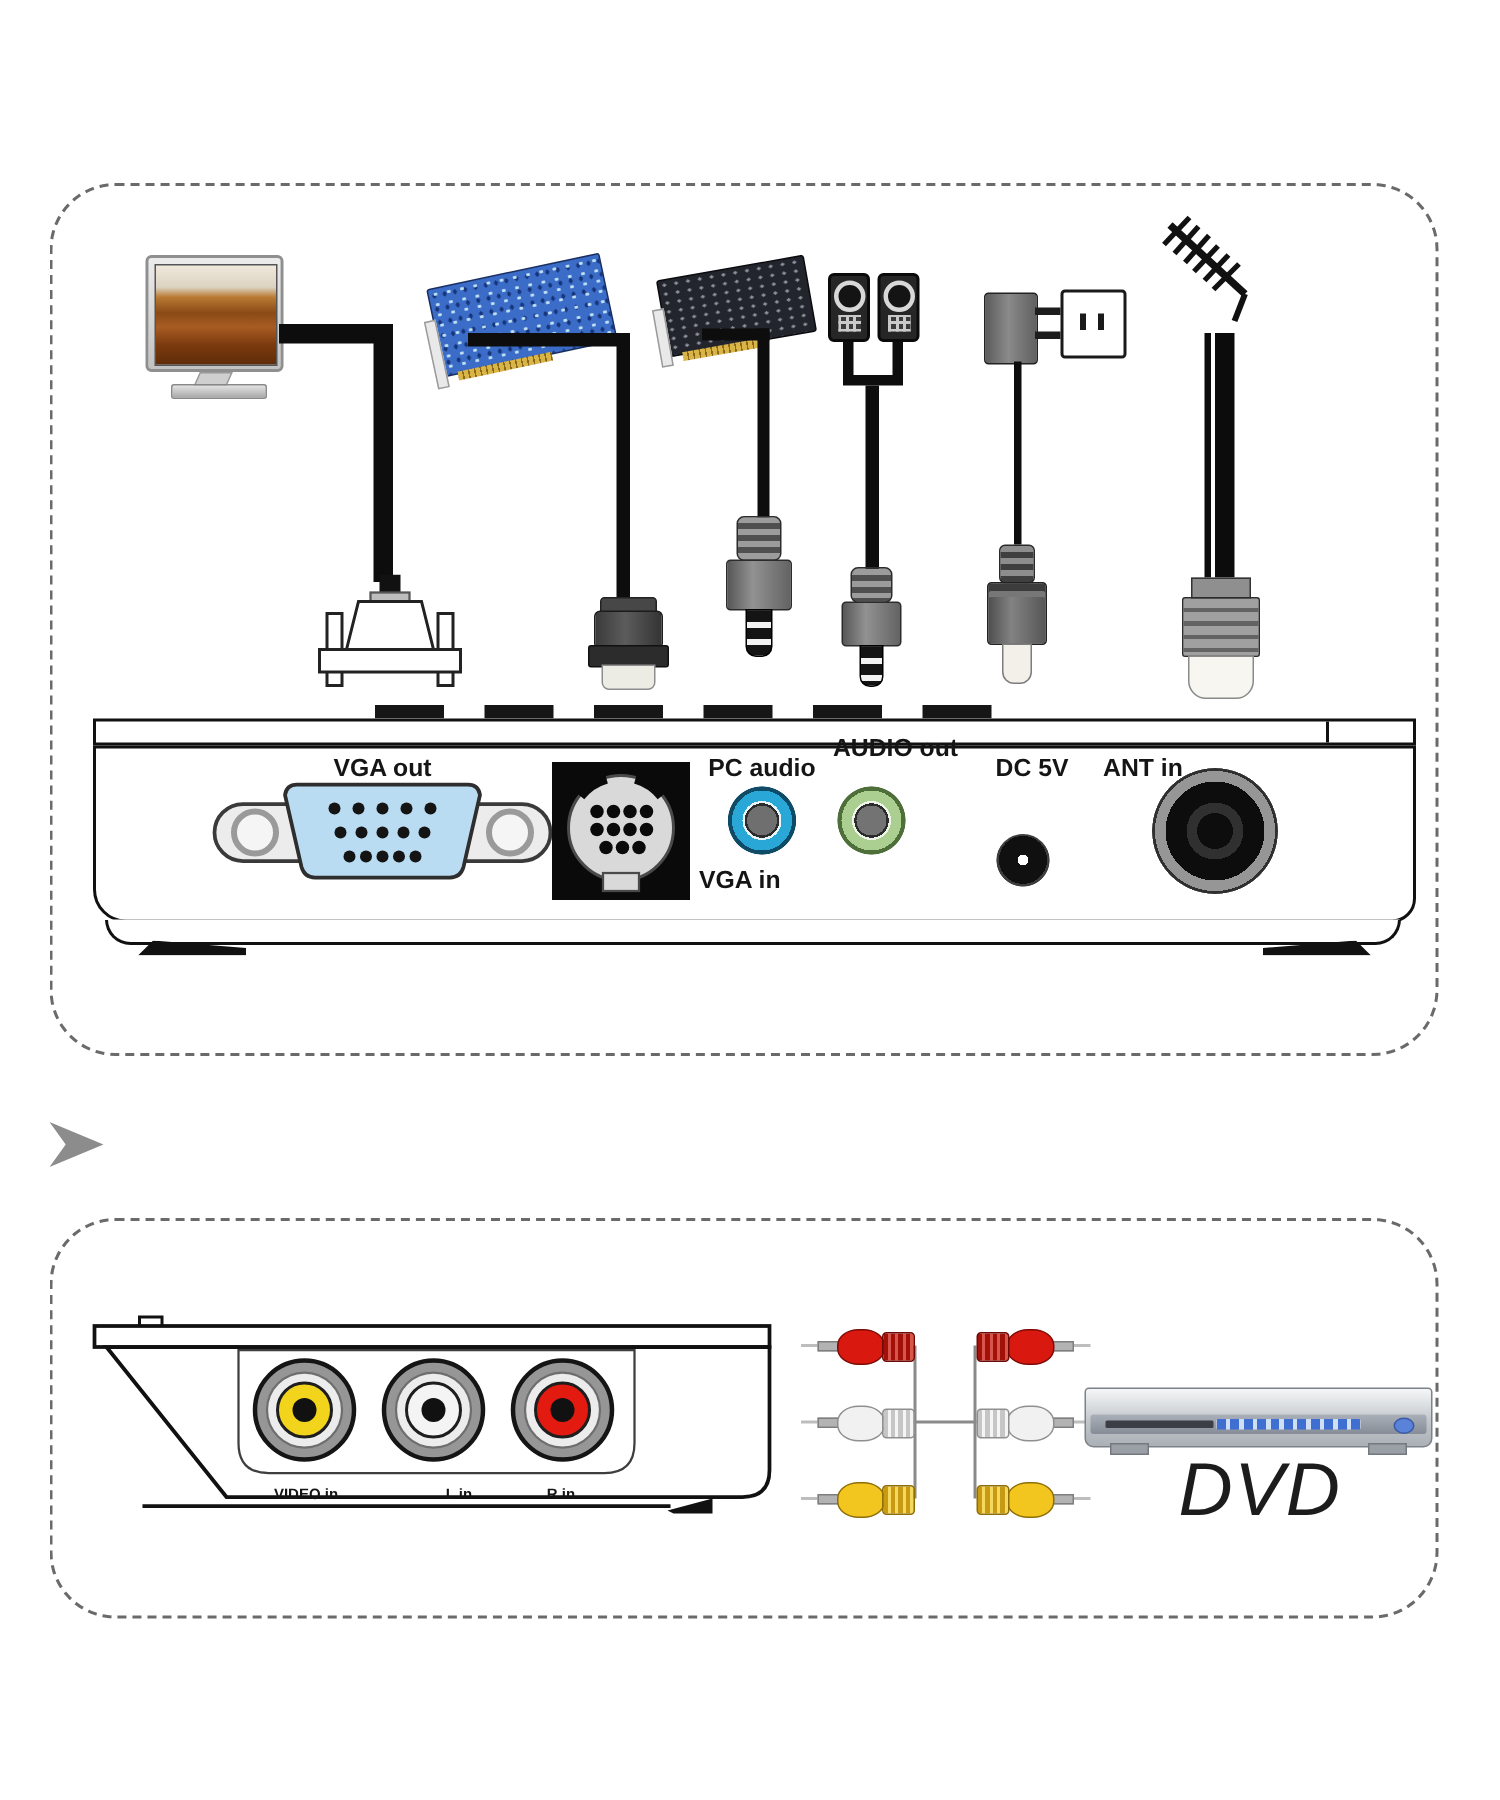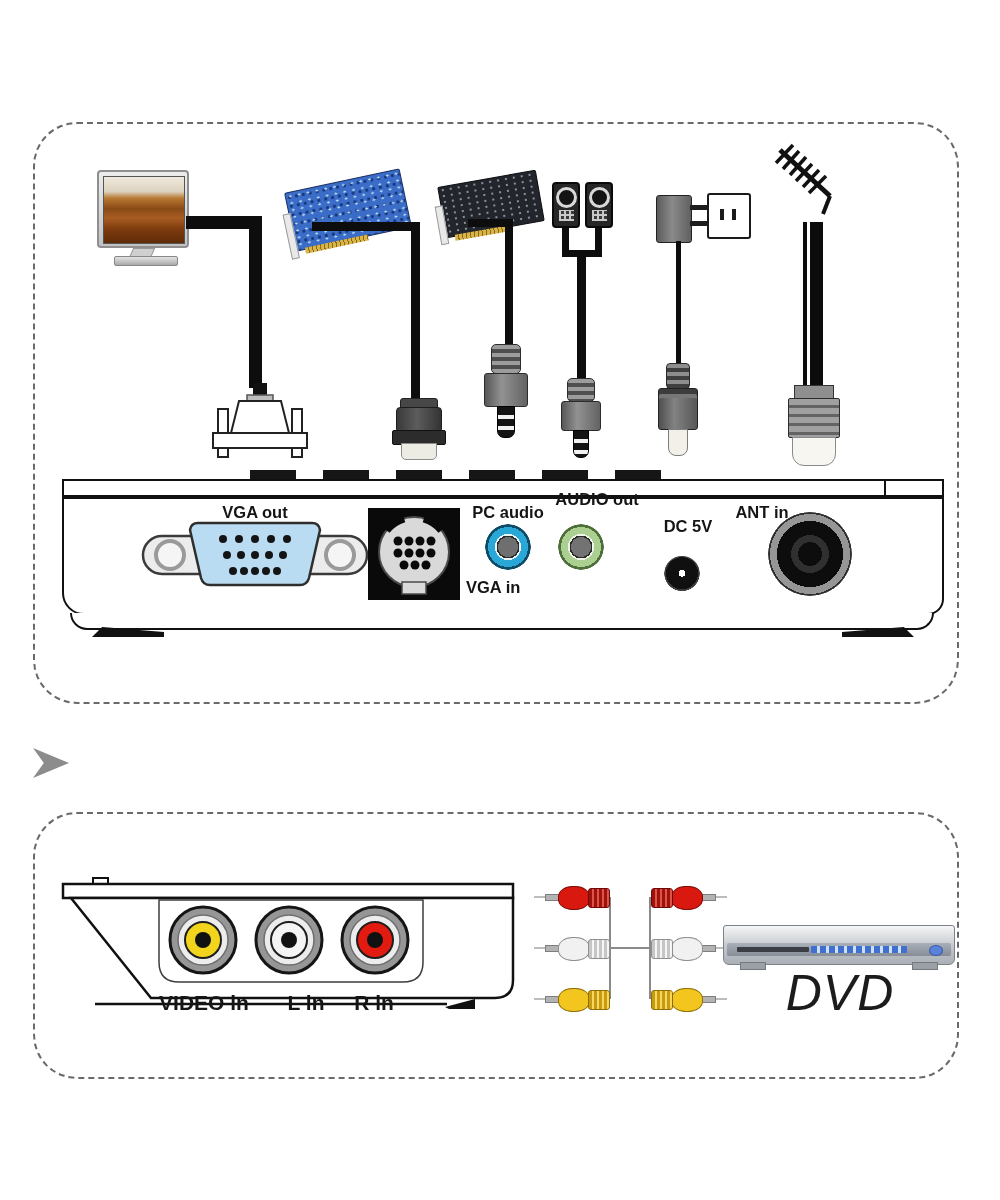--- a/index.html
+++ b/index.html
@@ -4,21 +4,21 @@
 <style>
   html,body{margin:0;padding:0;background:#fff;}
   .scene{position:relative;width:1000px;height:1200px;background:#fff;overflow:hidden;
          font-family:"Liberation Sans","DejaVu Sans",sans-serif;color:#111;}
   .abs{position:absolute;}
   .panel{position:absolute;border:2px dashed #6a6a6a;border-radius:44px;background:transparent;}
   .panel1{left:33px;top:122px;width:922px;height:578px;}
   .panel2{left:33px;top:812px;width:922px;height:263px;}
 
   .label{position:absolute;font-weight:bold;font-size:16.5px;color:#151515;text-align:center;white-space:nowrap;}
-  .label.sm{font-size:21px;}
+  .label.sm{font-size:10px;}
   .dvd-label{position:absolute;font-size:50px;font-weight:500;color:#1c1c1c;text-align:center;letter-spacing:1px;}
   .watermark{position:absolute;font-size:86px;font-weight:bold;letter-spacing:10px;color:rgba(110,120,135,0.10);}
 
   
   .cable{position:absolute;background:#0d0d0d;}
   .cable.gray{background:#8a8a8a;}
 
   
   .monitor{position:absolute;left:97px;top:170px;width:92px;height:78px;background:linear-gradient(#ececec,#c2c2c2);
            border:2px solid #8f8f8f;border-radius:4px;padding:4px;box-sizing:border-box;}
@@ -296,21 +296,21 @@
     <rect x="34" y="74" width="24" height="12" fill="#d9d9d9" stroke="#4a4a4a" stroke-width="1.5"></rect>
   </svg>
   <div class="label" style="left:466px;top:578px;width:70px;text-align:left;">VGA in</div>
 
   <div class="label" style="left:458px;top:503px;width:100px;">PC audio</div>
   <div class="rjack blue" style="left:485px;top:524px;"></div>
 
   <div class="label" style="left:542px;top:490px;width:110px;">AUDIO out</div>
   <div class="rjack green" style="left:558px;top:524px;"></div>
 
-  <div class="label" style="left:650px;top:503px;width:76px;margin-top:14px;">DC 5V</div>
+  <div class="label" style="left:650px;top:503px;width:76px;">DC 5V</div>
   <div class="dcjack"></div>
 
   <div class="label" style="left:722px;top:503px;width:80px;">ANT in</div>
   <div class="antjack"></div>
 
   <div class="chevron"></div>
 
   <div class="panel panel2"></div>
 
   <svg class="abs" style="left:55px;top:876px;" width="460" height="150" viewBox="0 0 460 150">

